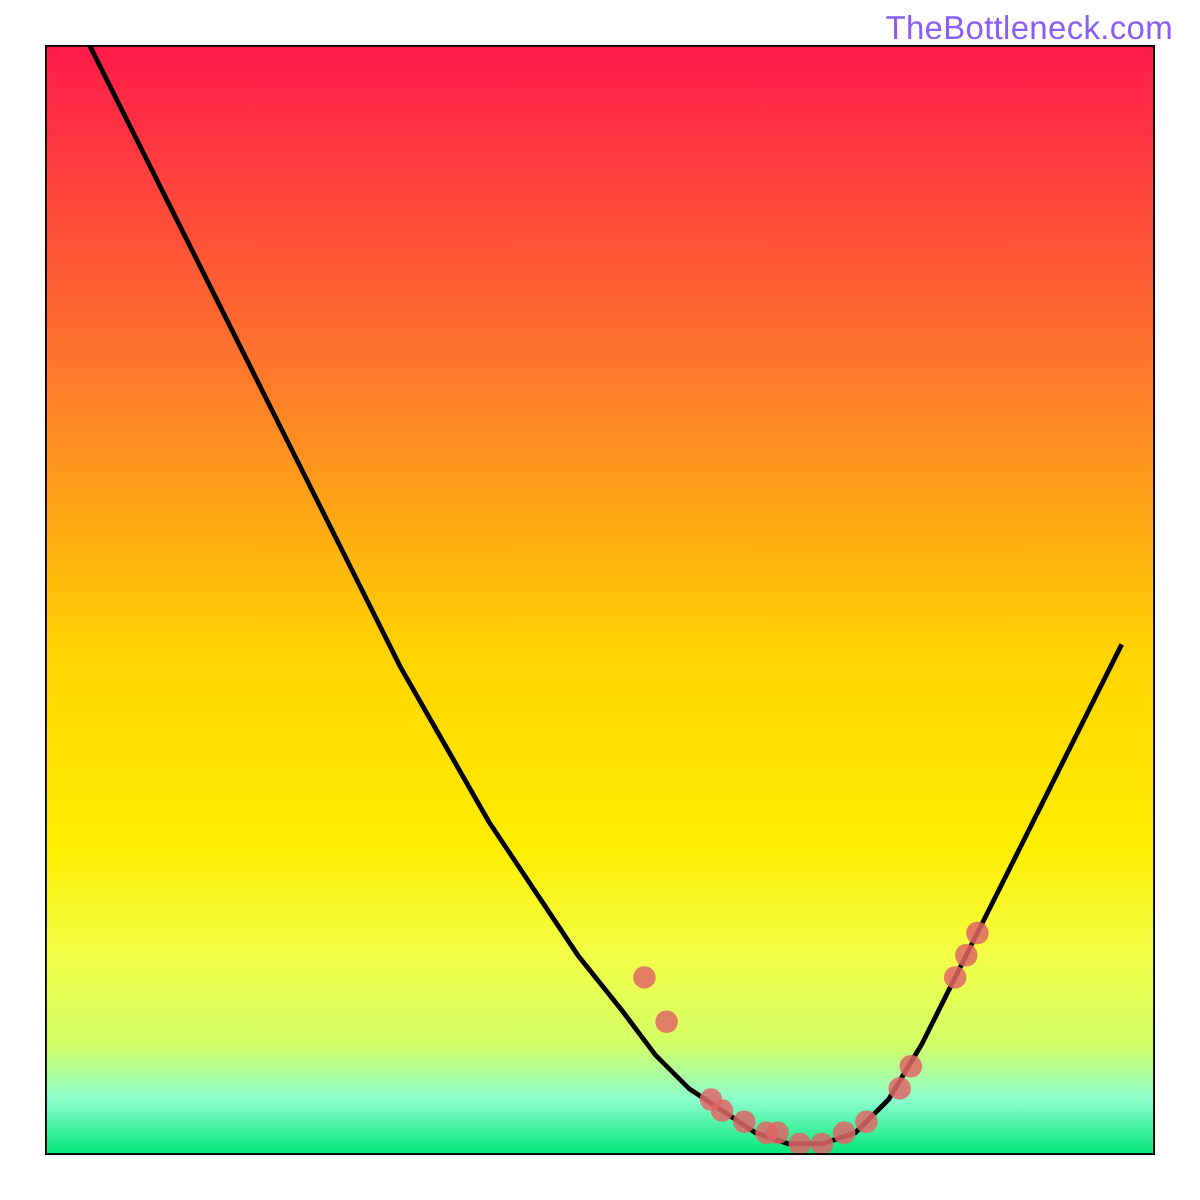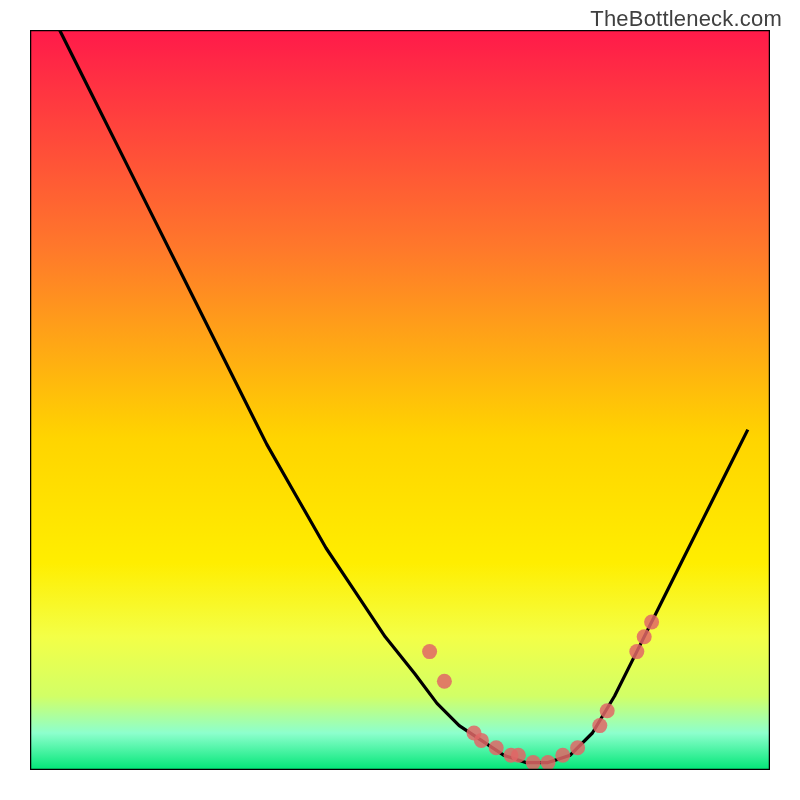--- a/index.html
+++ b/index.html
@@ -8,21 +8,21 @@
     height: 800px;
     background: #fff;
     font-family: Arial, sans-serif;
     position: relative;
   }
   .watermark {
     position: absolute;
     top: 6px;
     right: 18px;
     font-size: 22px;
-    color: #404040;
+    color: #8b5cf6;
     font-weight: 500;
     font-family: Arial, sans-serif;
     letter-spacing: 0.2px;
   }
   .plot-area {
     position: absolute;
     left: 30px;
     top: 30px;
     width: 740px;
     height: 740px;

